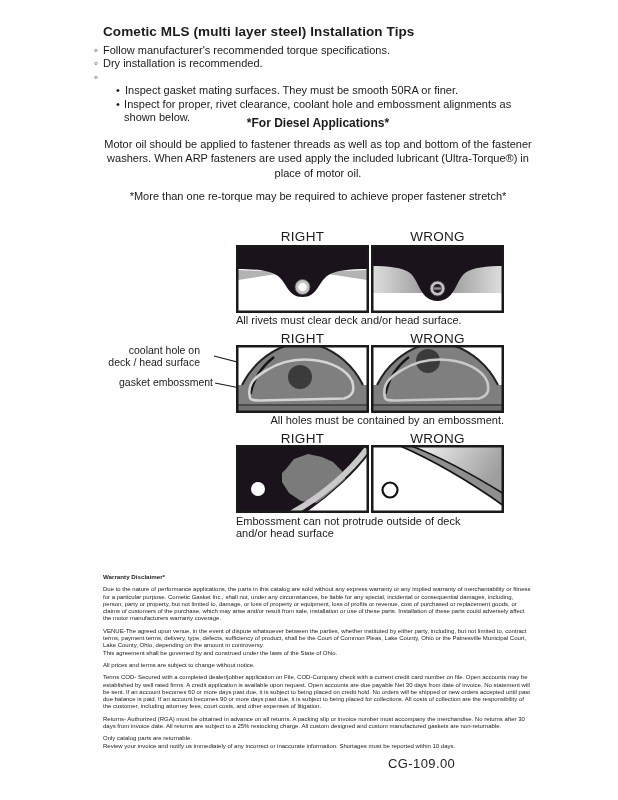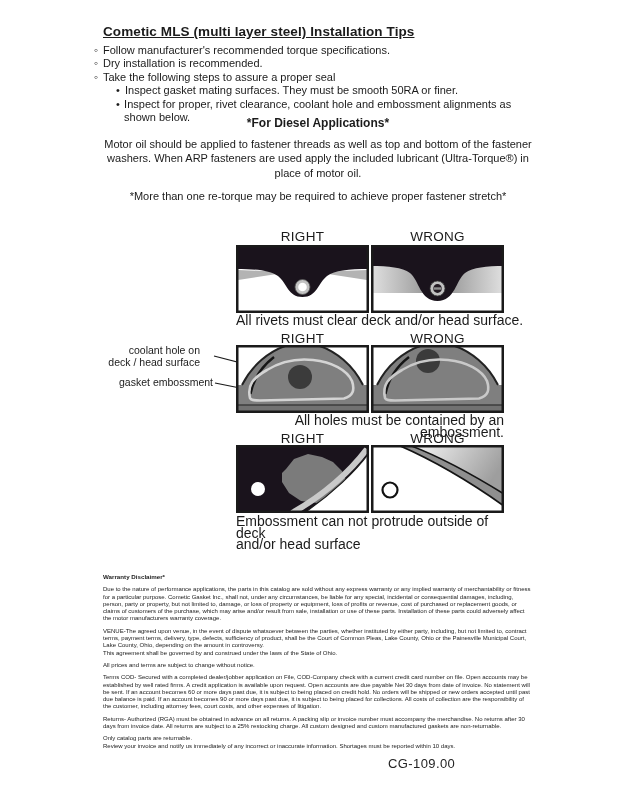--- a/index.html
+++ b/index.html
@@ -4,33 +4,33 @@
 <style>
   html,body{margin:0;padding:0;background:#e8e8e8;}
   .page{
     position:relative;width:618px;height:800px;background:#ffffff;
     font-family:"Liberation Sans", sans-serif;color:#1b1b1b;overflow:hidden;
     margin:0 auto;
   }
   .abs{position:absolute;}
   .doc-title{
     left:103px;top:24px;font-size:13.5px;font-weight:bold;
-    text-decoration:underline;letter-spacing:0.1px;white-space:nowrap;
+    letter-spacing:0.1px;white-space:nowrap;
   }
   .tips{left:94px;top:44px;width:440px;font-size:11px;line-height:13.4px;}
   .tip-row{display:flex;}
   .tip-marker{width:9px;font-size:11px;line-height:13.4px;color:#1b1b1b;}
   .tip-marker.open{font-size:12px;}
   .sub{margin-left:22px;}
   .diesel{left:103px;top:116px;width:430px;font-size:11px;line-height:14.2px;text-align:center;}
   .diesel h2{font-size:12px;margin:0 0 7px 0;}
   .diesel p{margin:4px 0 9px 0;}
   .dlabel{font-size:13.5px;text-align:center;width:133px;letter-spacing:0.3px;}
   .panel{width:133px;height:68px;display:block;}
-  .caption{font-size:14px;line-height:11.5px;}
+  .caption{font-size:11px;line-height:11.5px;}
   .side-label{font-size:10.5px;line-height:11.5px;text-align:right;white-space:pre-line;}
   .legal{left:103px;top:573px;width:430px;font-size:6px;line-height:7.3px;}
   .legal h3{font-size:6.2px;margin:0 0 6px 0;}
   .legal p{margin:0 0 5px 0;white-space:pre-line;}
   .footer-code{left:388px;top:756px;font-size:13px;letter-spacing:0.4px;color:#242424;}
 </style>
 </head>
 <body>
 
 <div class="page">
@@ -41,21 +41,20 @@
     <div class="tip-row">
       <span class="tip-marker open">◦</span>
       <span>Follow manufacturer's recommended torque specifications.</span>
     </div>
     <div class="tip-row">
       <span class="tip-marker open">◦</span>
       <span>Dry installation is recommended.</span>
     </div>
     <div class="tip-row">
       <span class="tip-marker open">◦</span>
-      <span>Take the following steps to assure a proper seal</span>
     </div>
     <div class="tip-row sub">
       <span class="tip-marker">•</span>
       <span>Inspect gasket mating surfaces.  They must be smooth 50RA or finer.</span>
     </div>
     <div class="tip-row sub">
       <span class="tip-marker">•</span>
       <span>Inspect for proper, rivet clearance, coolant hole and embossment alignments as shown below.</span>
     </div>
   </div>

